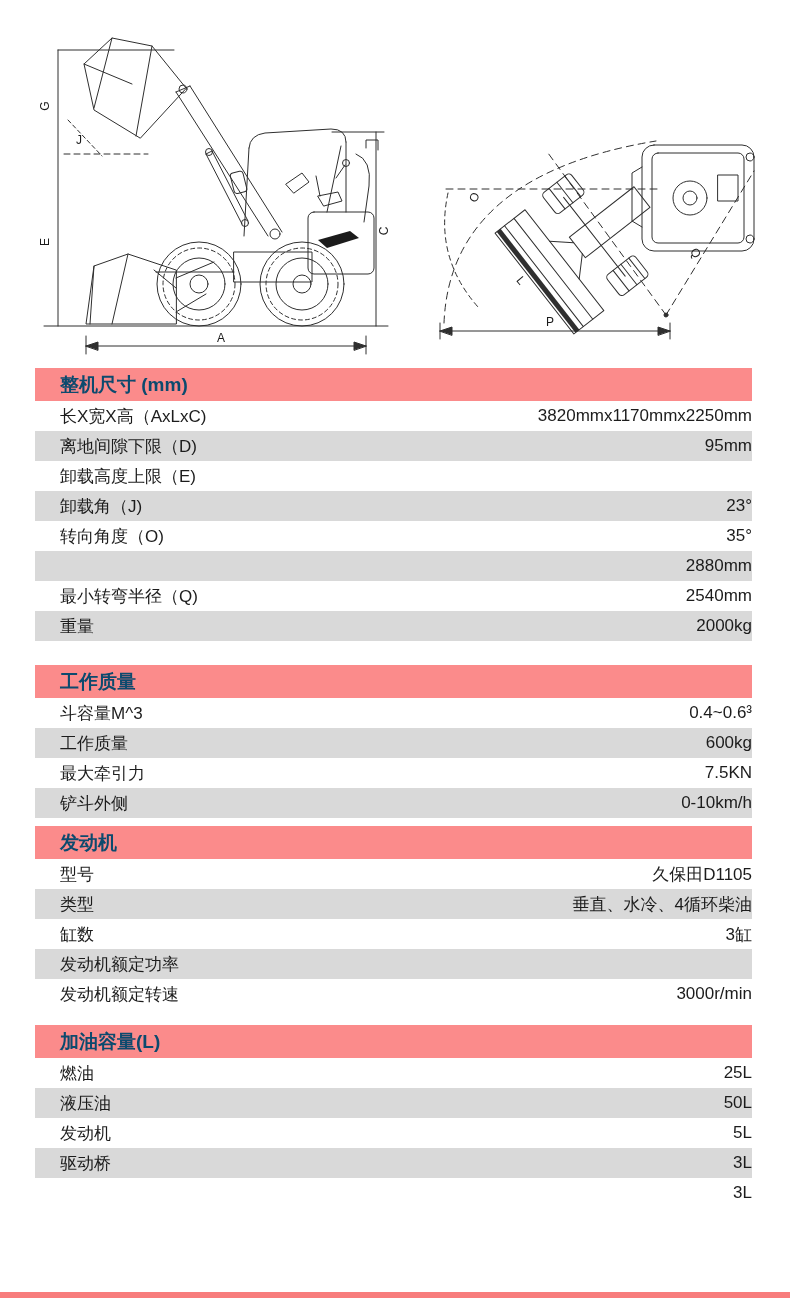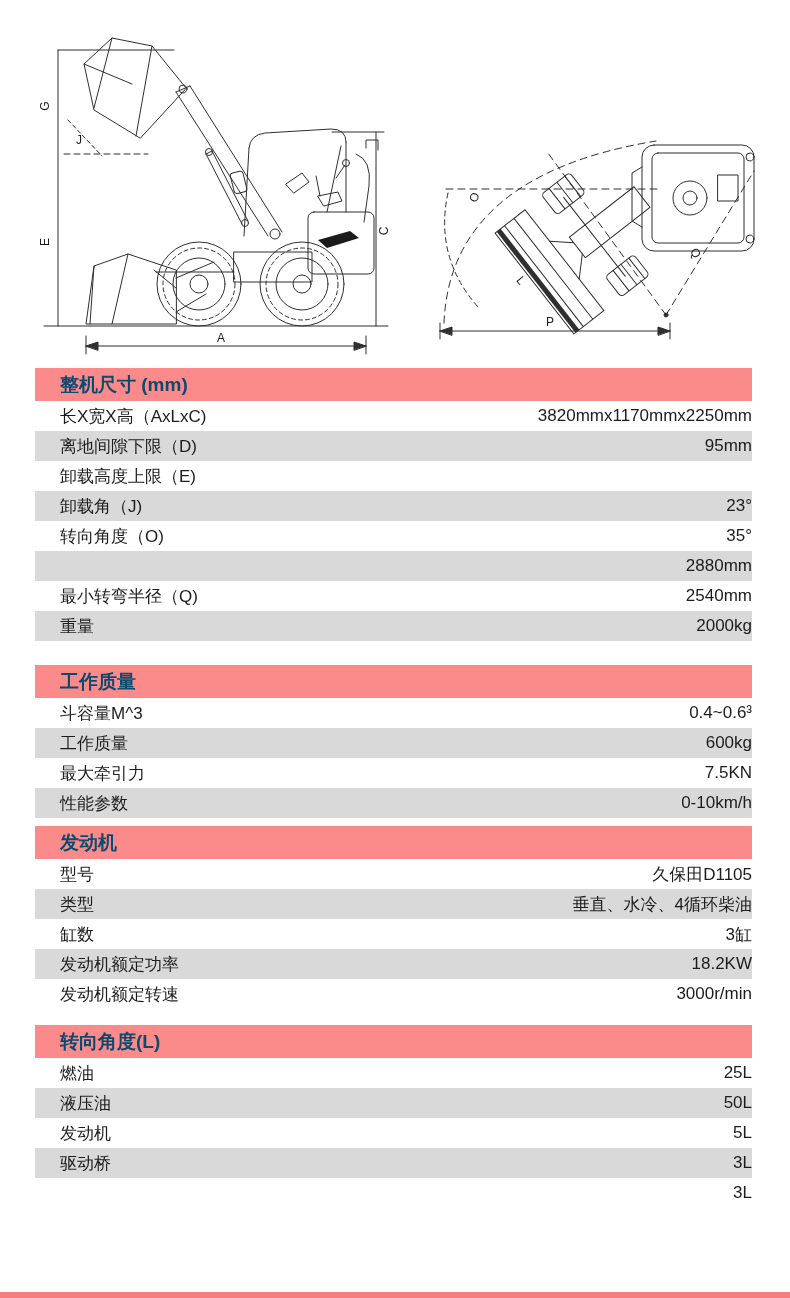--- a/index.html
+++ b/index.html
@@ -193,21 +193,21 @@
     </div>
     <div class="row">
       <div class="label">工作质量</div>
       <div class="value">600kg</div>
     </div>
     <div class="row">
       <div class="label">最大牵引力</div>
       <div class="value">7.5KN</div>
     </div>
     <div class="row">
-      <div class="label">性能参数</div>
+      <div class="label">铲斗外侧</div>
       <div class="value">0-10km/h</div>
     </div>
   </div>
 </div>
 
 <div class="spec" id="t3">
   <div class="hdr">
     <span>发动机</span>
   </div>
   <div class="rows">
@@ -218,32 +218,31 @@
     <div class="row">
       <div class="label">类型</div>
       <div class="value">垂直、水冷、4循环柴油</div>
     </div>
     <div class="row">
       <div class="label">缸数</div>
       <div class="value">3缸</div>
     </div>
     <div class="row">
       <div class="label">发动机额定功率</div>
-      <div class="value">18.2KW</div>
     </div>
     <div class="row">
       <div class="label">发动机额定转速</div>
       <div class="value">3000r/min</div>
     </div>
   </div>
 </div>
 
 <div class="spec" id="t4">
   <div class="hdr">
-    <span>转向角度(L)</span>
+    <span>加油容量(L)</span>
   </div>
   <div class="rows">
     <div class="row">
       <div class="label">燃油</div>
       <div class="value">25L</div>
     </div>
     <div class="row">
       <div class="label">液压油</div>
       <div class="value">50L</div>
     </div>

